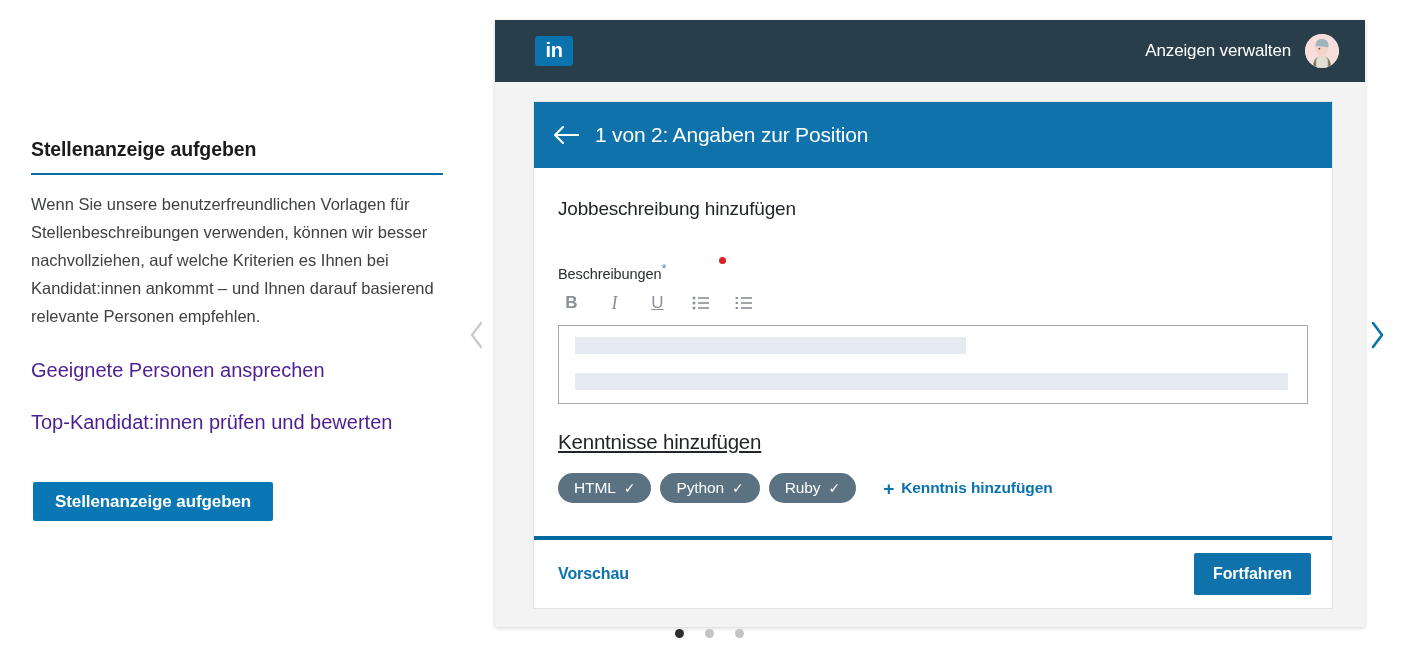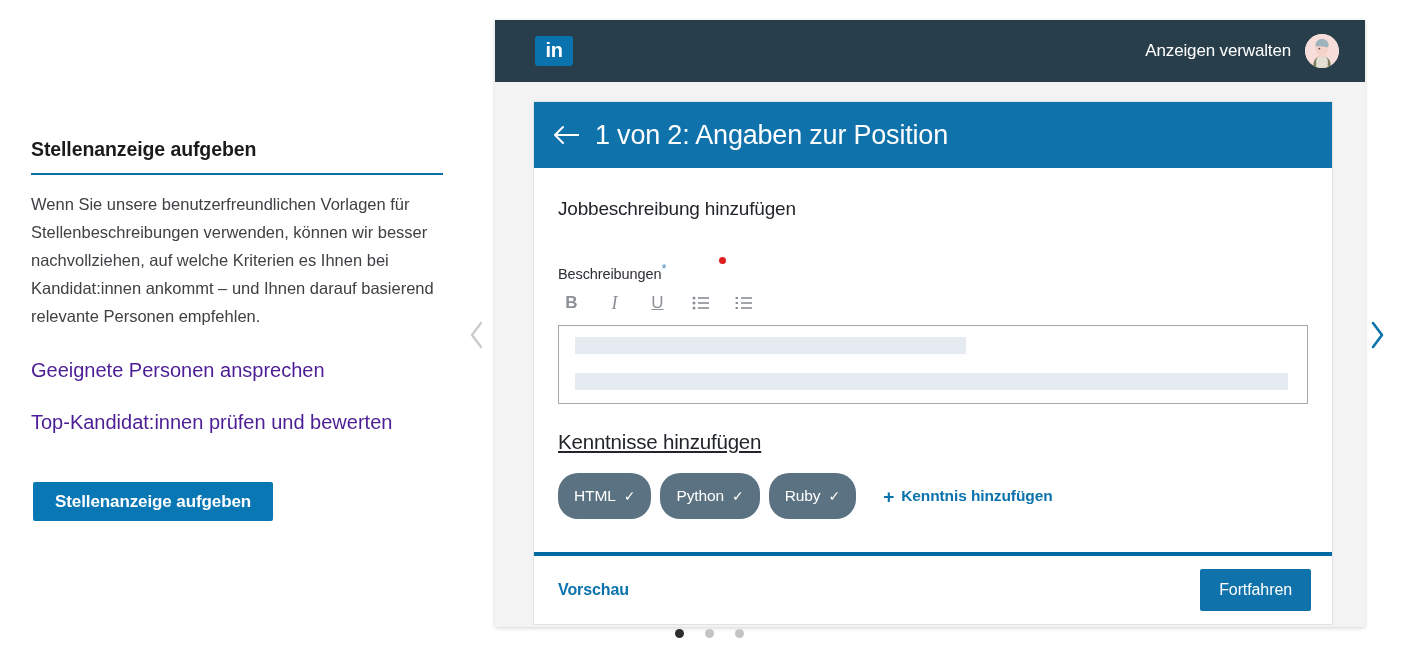--- a/index.html
+++ b/index.html
@@ -165,21 +165,21 @@
     padding-left: 19px;
     gap: 14px;
   }
   #back-arrow {
     width: 28px;
     height: 20px;
     flex: 0 0 auto;
   }
   #step-title {
     color: #ffffff;
-    font-size: 27px;
+    font-size: 21px;
     letter-spacing: -0.2px;
     white-space: nowrap;
   }
   #card-body {
     padding: 30px 24px 8px 24px;
   }
   #section-title-1 {
     font-size: 19px;
     color: #22262a;
     margin: 0 0 46px 0;
@@ -251,21 +251,21 @@
     gap: 9px;
   }
   .skill-pill {
     background: #5b7282;
     color: #ffffff;
     border-radius: 20px;
     height: 14px;
     display: inline-flex;
     align-items: center;
     gap: 8px;
-    padding: 16px 16px;
+    padding: 8px 16px;
     font-size: 15.5px;
     cursor: pointer;
     white-space: nowrap;
     letter-spacing: -0.1px;
   }
   .skill-check { font-size: 14px; line-height: 1; }
   #add-skill-link {
     margin-left: 18px;
     color: #0a72ad;
     font-size: 15.5px;
@@ -296,21 +296,21 @@
     cursor: pointer;
     letter-spacing: -0.1px;
   }
   #continue-button {
     margin-left: auto;
     background: #0f72ab;
     color: #ffffff;
     border: none;
     font-family: "Liberation Sans", sans-serif;
     font-size: 16px;
-    font-weight: normal;
+    font-weight: bold;
     height: 42px;
     padding: 0 19px;
     border-radius: 2px;
     cursor: pointer;
     letter-spacing: -0.1px;
     white-space: nowrap;
   }
 
   
   #pointer-dot {

